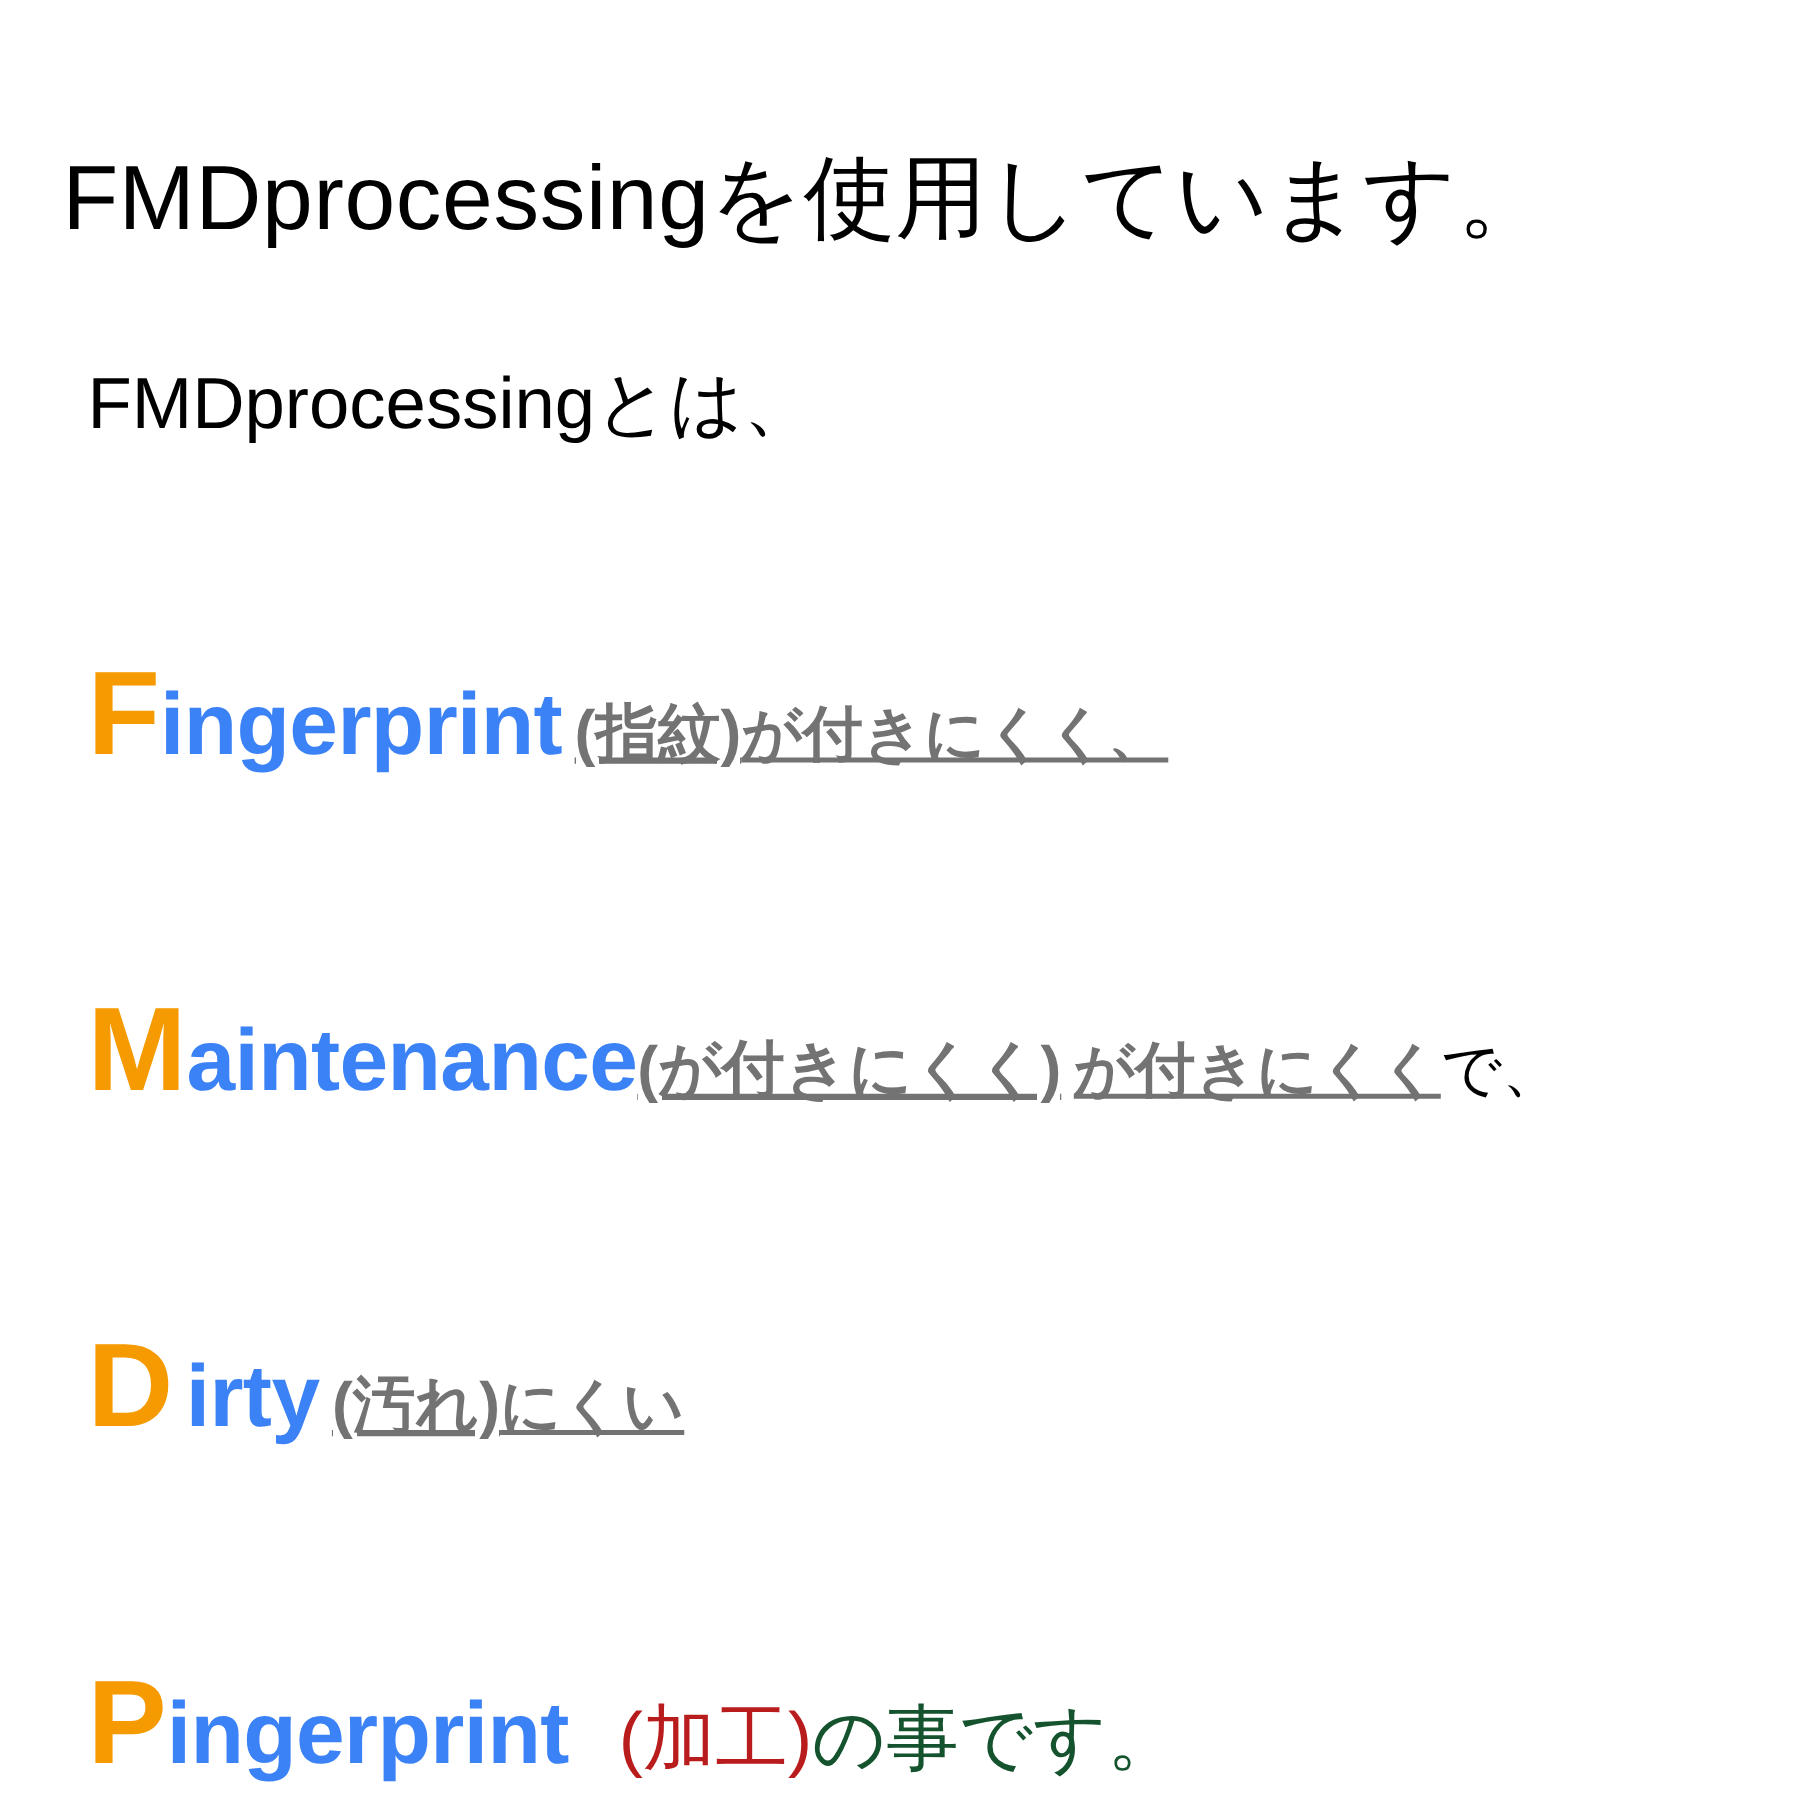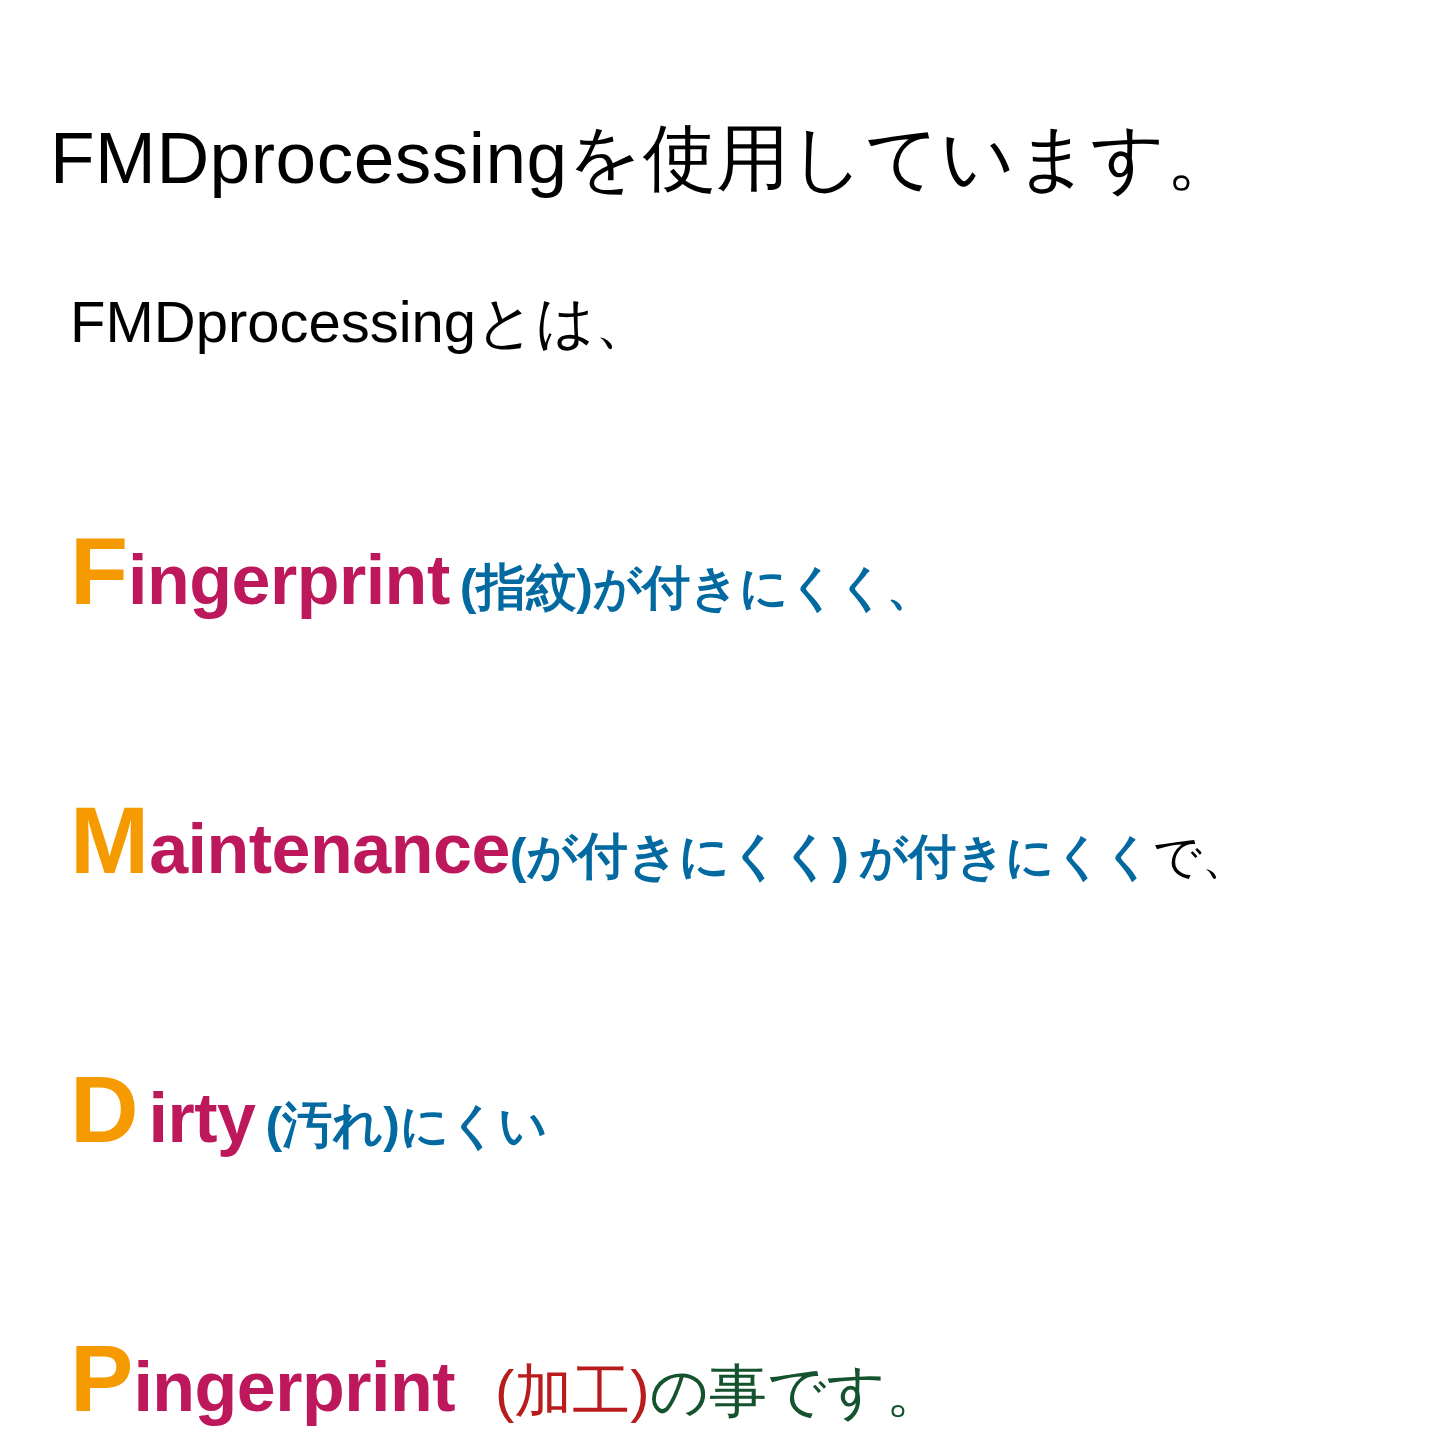--- a/index.html
+++ b/index.html
@@ -40,28 +40,29 @@
   .initial {
     font-size: 95px;
     font-weight: 700;
     color: #f59a00;
     vertical-align: baseline;
     font-family: "Arial", "Helvetica Neue", sans-serif;
   }
   .word-rest {
     font-size: 70px;
     font-weight: 700;
-    color: #be185d;
+    color: #3b82f6;
     vertical-align: baseline;
     font-family: "Arial", "Helvetica Neue", sans-serif;
     letter-spacing: -0.5px;
   }
   .red {
-    color: #0369a1;
+    color: #737373;
     font-weight: 700;
+    text-decoration: underline;
   }
   .jp-paren {
     font-size: 50px;
   }
   .jp-desc {
     font-size: 48px;
     text-align: center;
   }
   .jp-tail {
     font-size: 48px;

